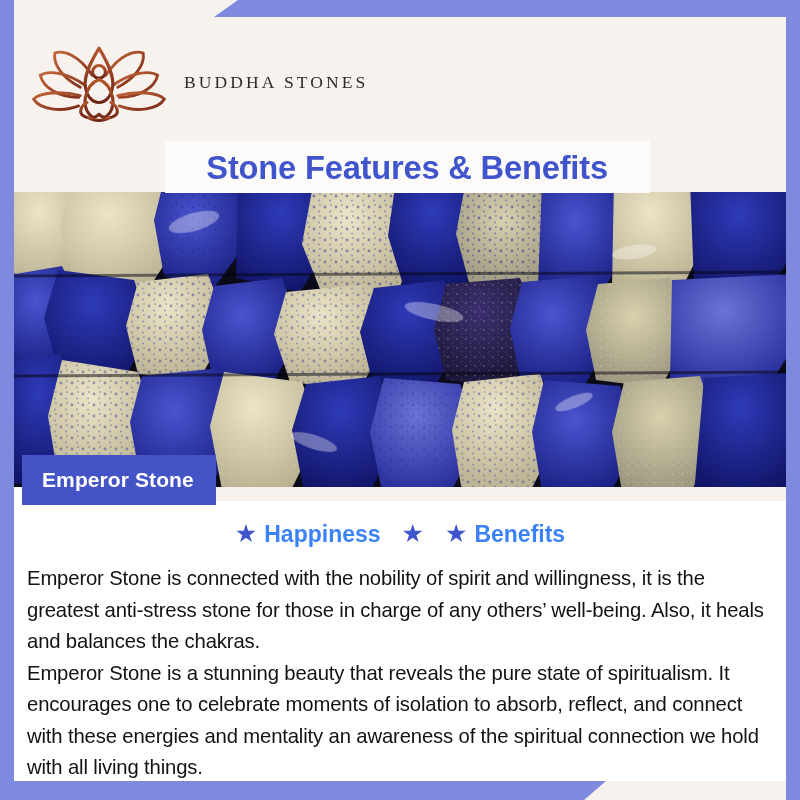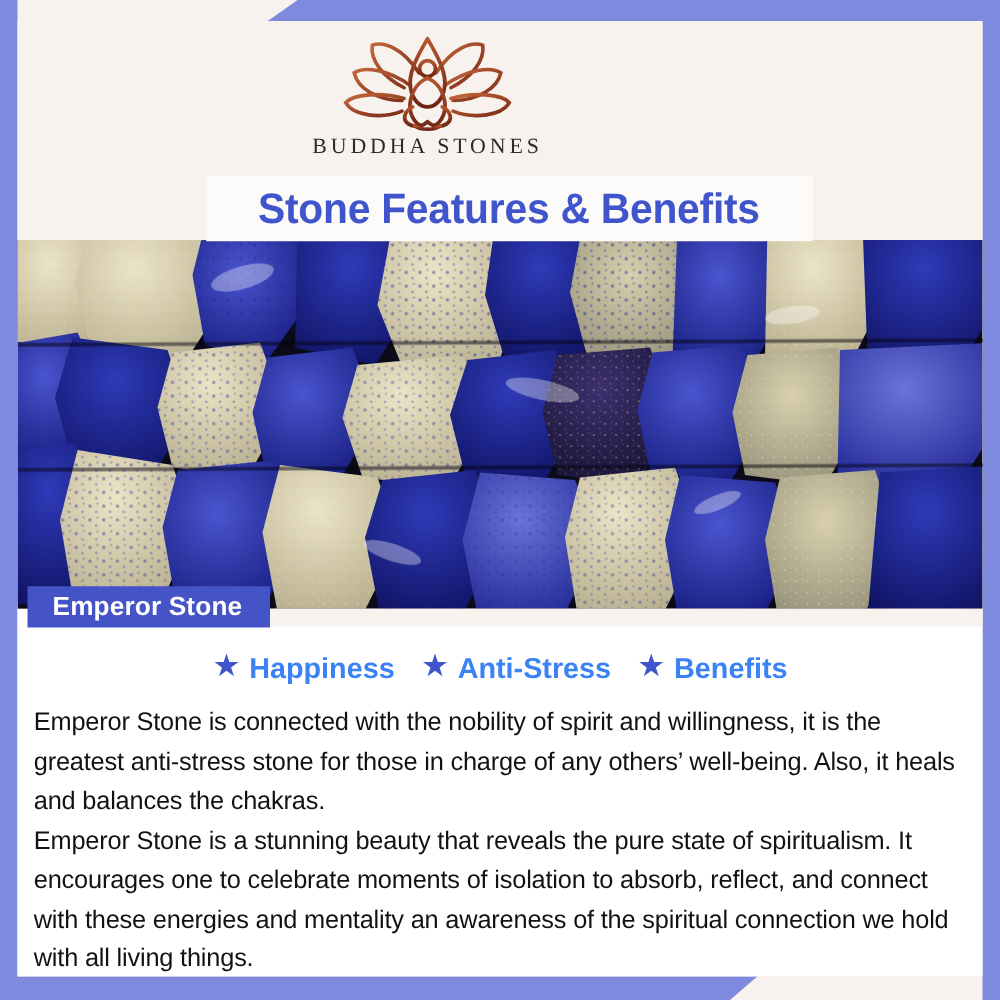--- a/index.html
+++ b/index.html
@@ -58,21 +58,21 @@
     overflow: hidden;
   }
 
   
   .brand {
     position: absolute;
     left: 0; top: 0;
     width: 656px;
     height: 126px;
     display: flex;
-    flex-direction: column;
+    flex-direction: row;
     align-items: center;
     justify-content: flex-start;
     padding-top: 9px;
     box-sizing: border-box;
   }
   .logo-mark { width: 170px; height: 84px; display: block; }
   .brand-name {
     font-family: "Liberation Serif", serif;
     font-size: 17.5px;
     letter-spacing: 3.1px;
@@ -112,22 +112,22 @@
     height: 295px;
     overflow: hidden;
     background: #0b0d2a;
   }
   .photo svg { display: block; width: 772px; height: 295px; }
 
   
   .stone-tag {
     position: absolute;
     left: 8px;
-    top: 452px;
-    height: 33px;
+    top: 438px;
+    height: 50px;
     padding: 0 22px 0 20px;
     background: #4454c6;
     display: flex;
     align-items: center;
     z-index: 5;
   }
   .stone-tag-text {
     color: #ffffff;
     font-size: 21px;
     font-weight: bold;
@@ -368,21 +368,20 @@
     <div class="content">
       <div class="content-strip"></div>
 
       <div class="benefits">
         <div class="benefit">
           <span class="benefit-star">★</span>
           <span class="benefit-label">Happiness</span>
         </div>
         <div class="benefit">
           <span class="benefit-star">★</span>
-          <span class="benefit-label">Anti-Stress</span>
         </div>
         <div class="benefit">
           <span class="benefit-star">★</span>
           <span class="benefit-label">Benefits</span>
         </div>
       </div>
 
       <div class="body-copy">
         <p>Emperor Stone is connected with the nobility of spirit and willingness, it is the greatest anti-stress stone for those in charge of any others’ well-being. Also, it heals and balances the chakras.</p>
         <p>Emperor Stone is a stunning beauty that reveals the pure state of spiritualism. It encourages one to celebrate moments of isolation to absorb, reflect, and connect with these energies and mentality an awareness of the spiritual connection we hold with all living things.</p>

